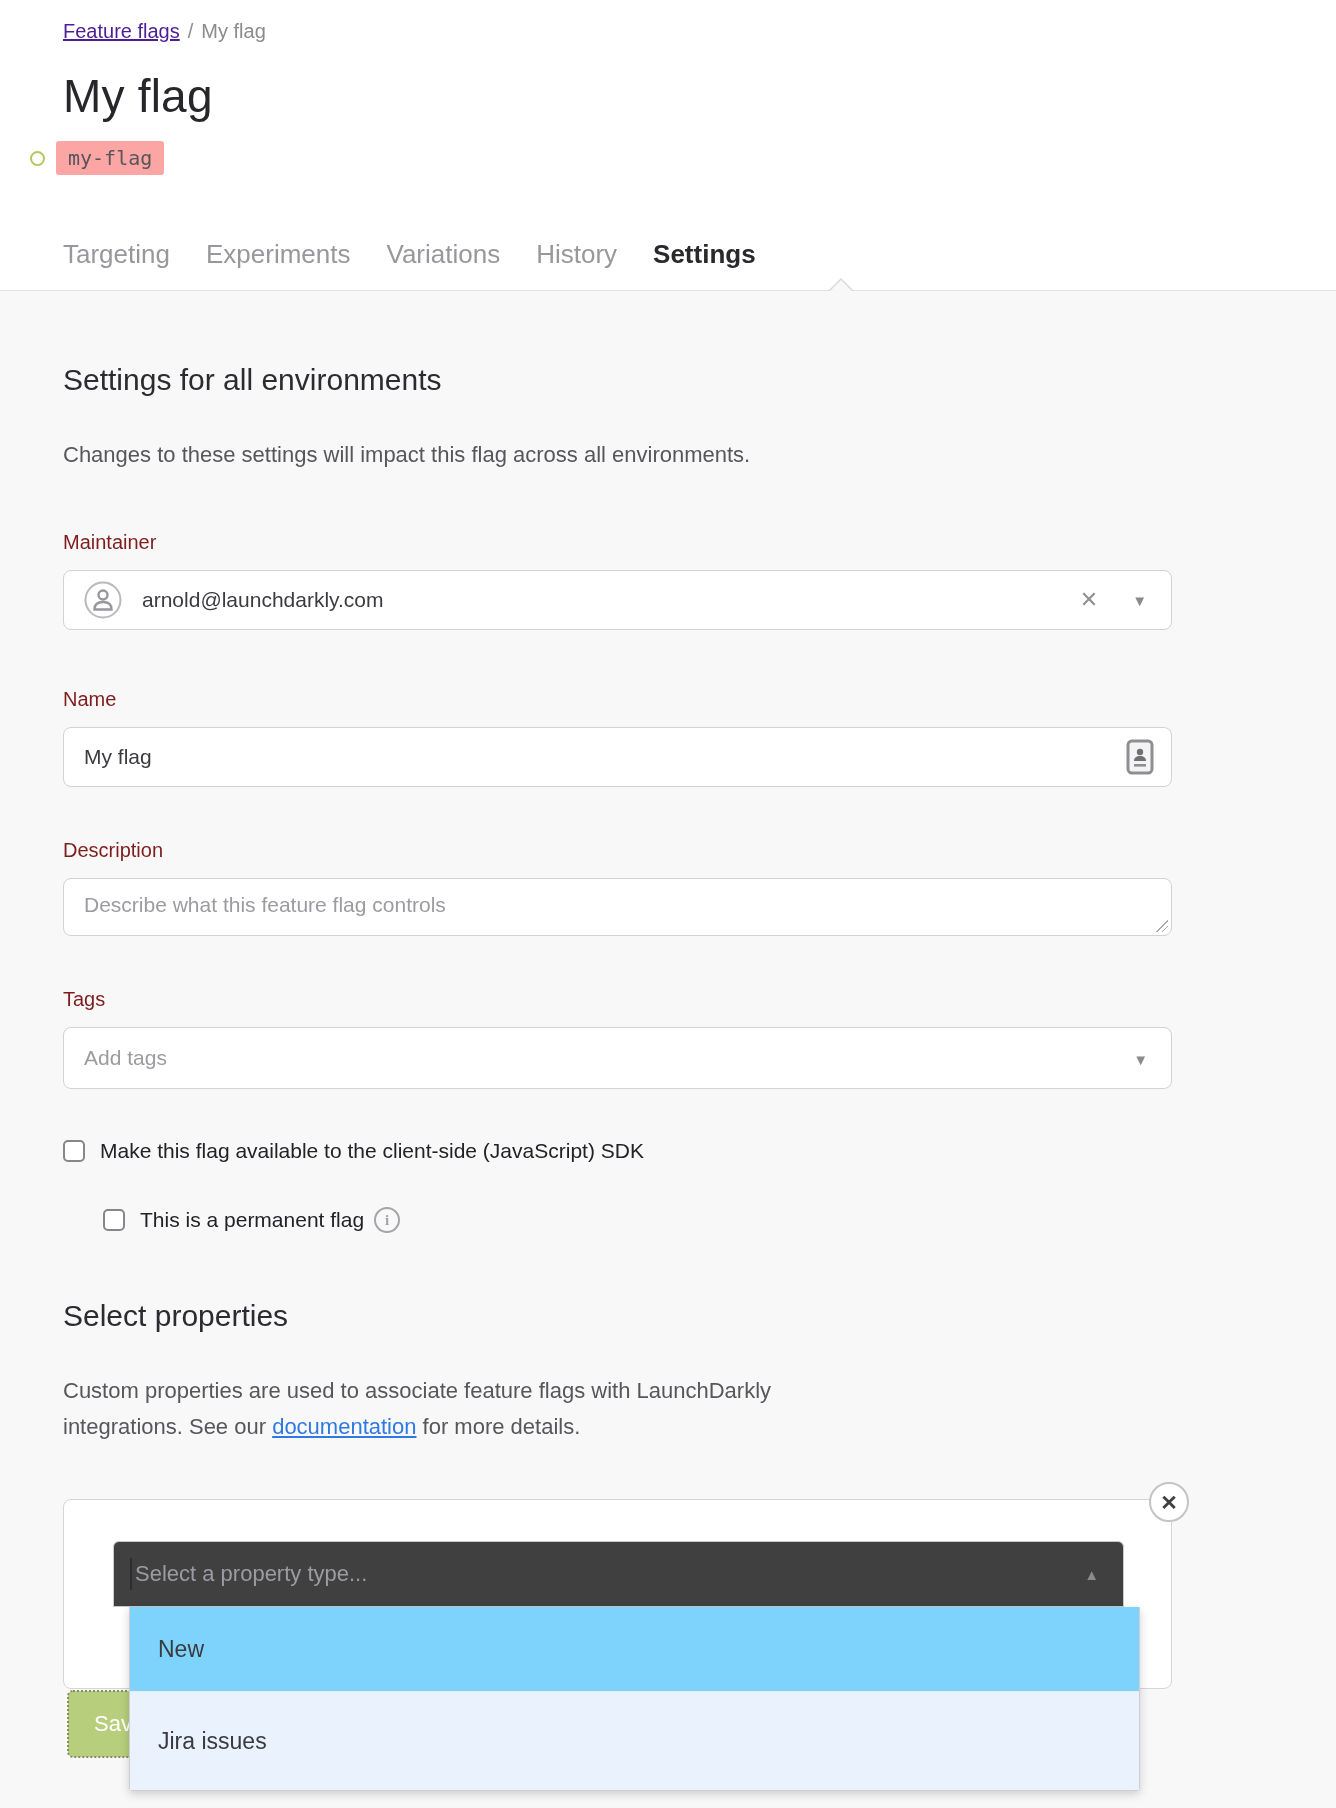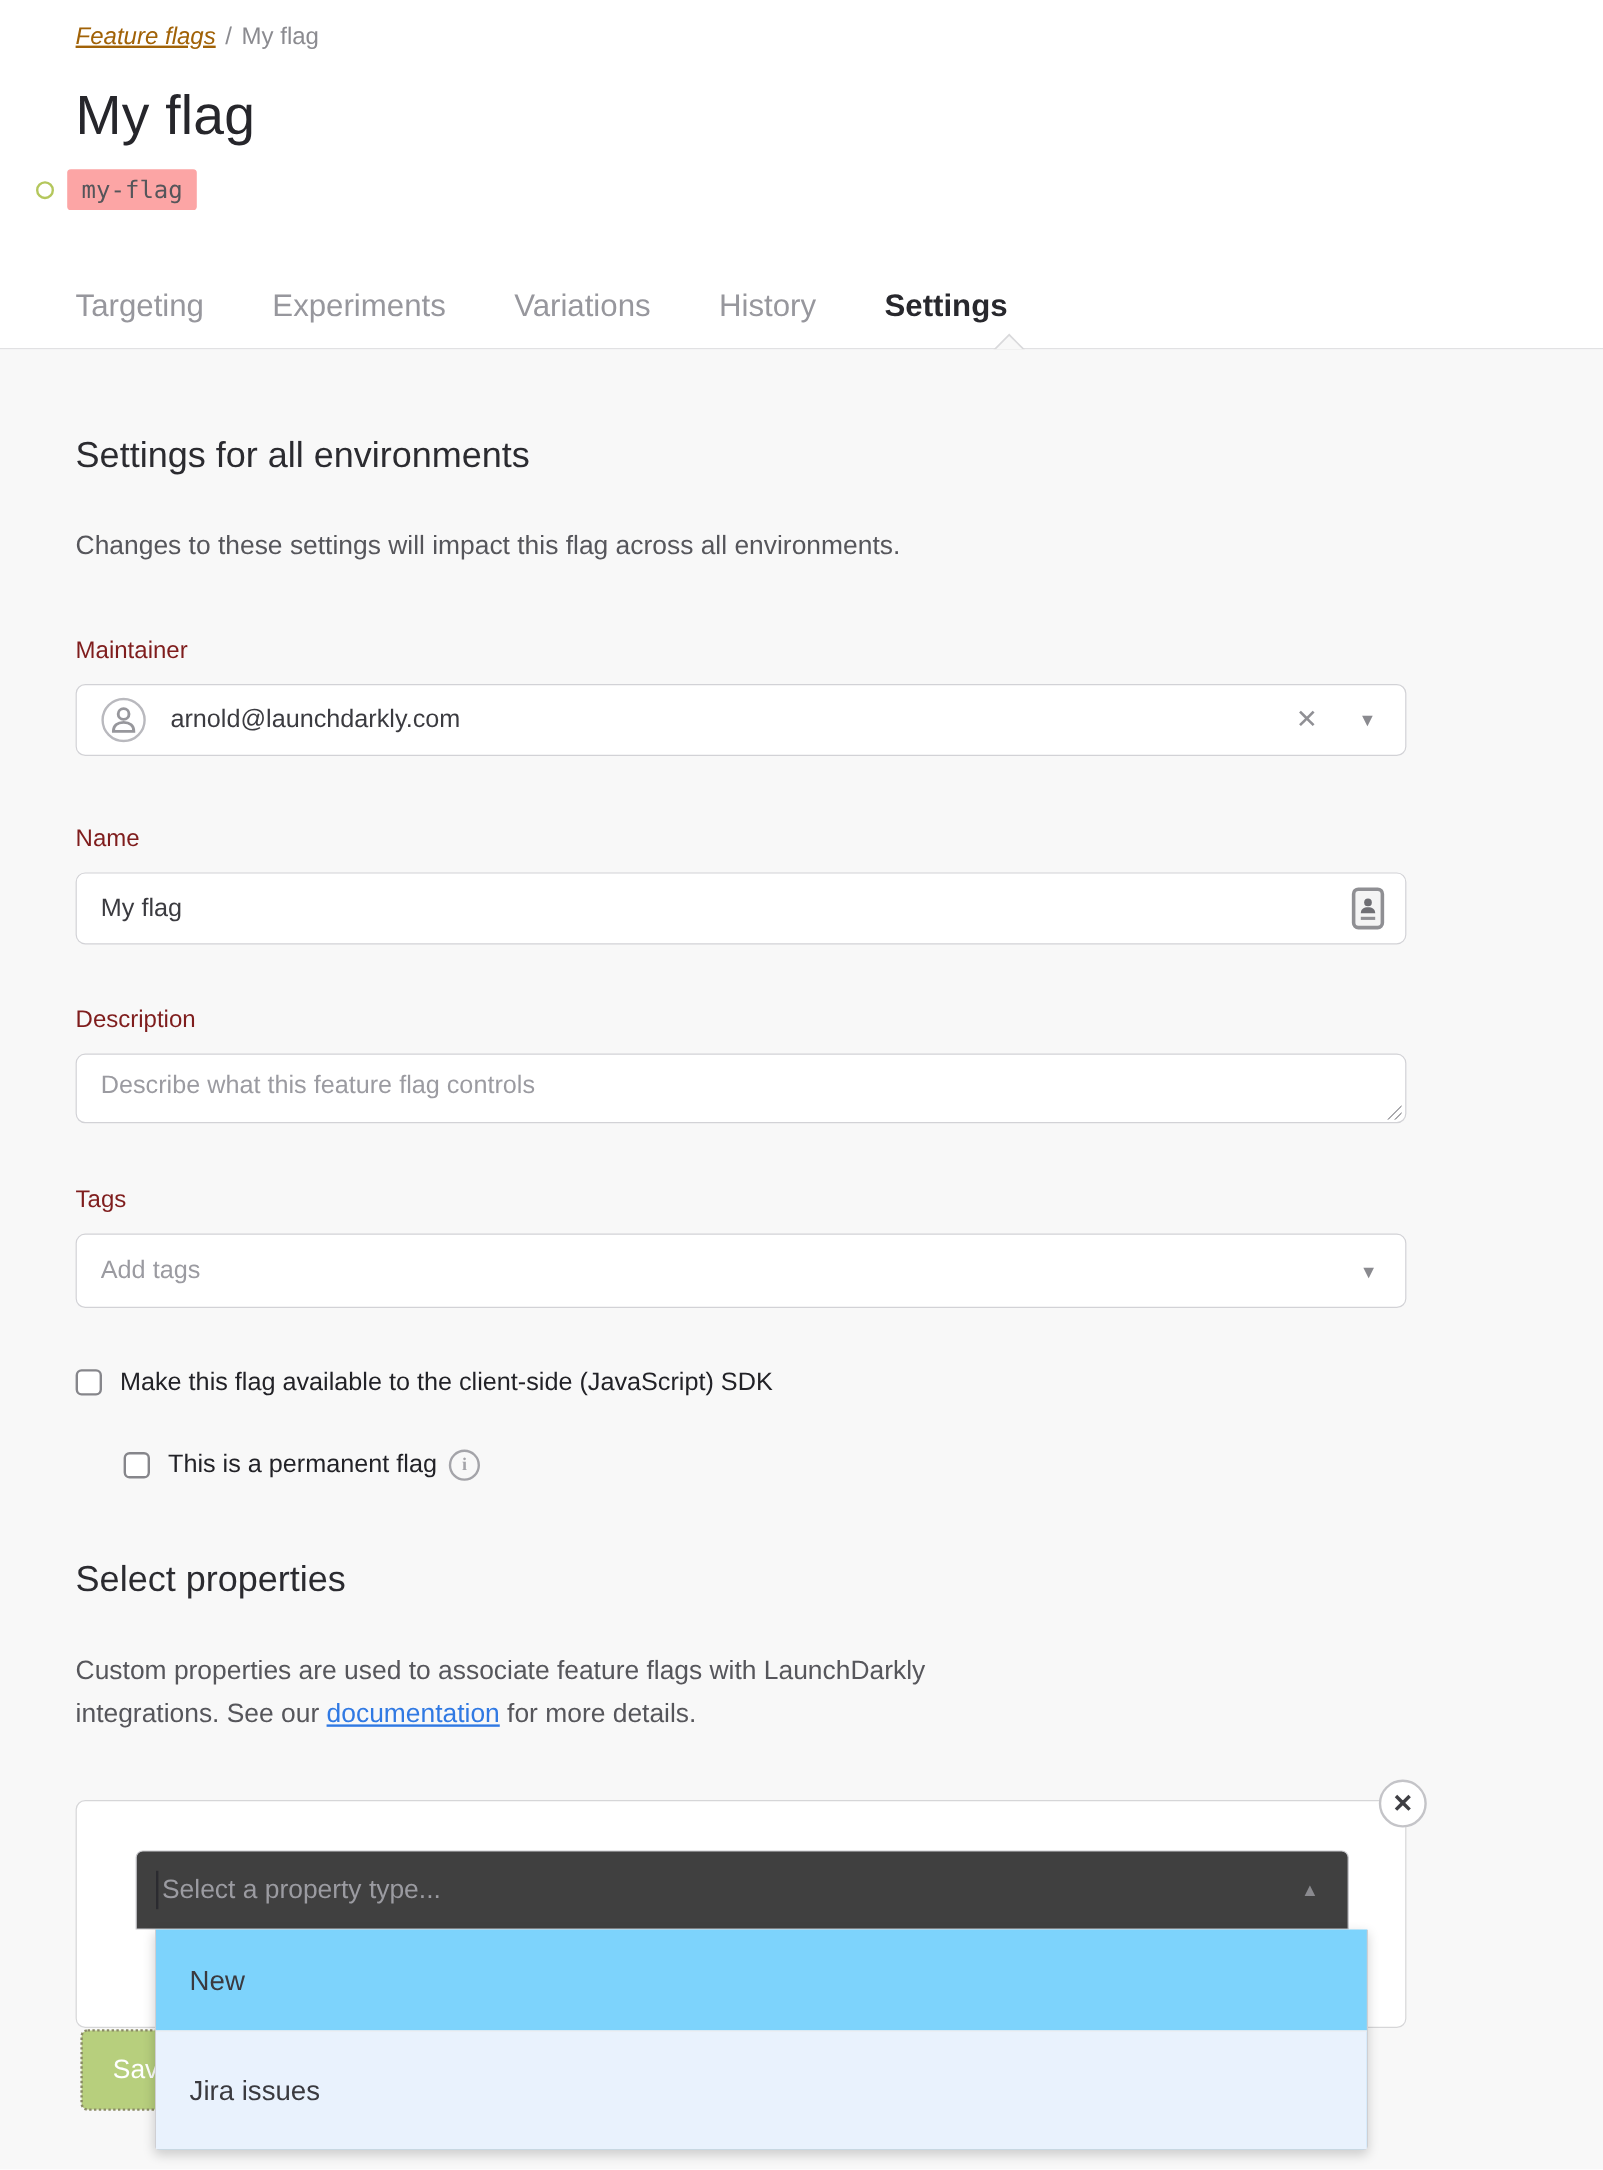--- a/index.html
+++ b/index.html
@@ -3,28 +3,28 @@
 <meta charset="utf-8">
 <style>
   * { margin:0; padding:0; box-sizing:border-box; }
   html,body { background:#ffffff; }
   body { font-family:"Liberation Sans", sans-serif; }
   .page { position:relative; width:1336px; height:1808px; overflow:hidden; background:#f8f8f8; }
 
   
   .header { background:#ffffff; border-bottom:1px solid #e1e1e3; padding-top:20px; position:relative; }
   .breadcrumb { margin-left:63px; font-size:20px; color:#8b8b90; }
-  .breadcrumb a { color:#a16207; text-decoration:underline; cursor:pointer;font-style:italic; }
+  .breadcrumb a { color:#4c1d95; text-decoration:underline; cursor:pointer; }
   .breadcrumb .sep { margin:0 8px; color:#8b8b90; }
   h1.page-title { margin:26px 0 0 63px; font-size:46px; font-weight:500; color:#26262b; letter-spacing:0.2px; }
   .flag-key-row { display:flex; align-items:center; gap:11px; margin:18px 0 0 30px; }
   .flag-circle { width:15px; height:15px; border:2.5px solid #b4c75c; border-radius:50%; background:transparent; }
   .flag-key-badge { background:#fca5a5; color:#55555a; font-family:"DejaVu Sans Mono", monospace; font-size:20px; padding:5px 12px; border-radius:3px; }
 
-  .tabs { display:flex; gap:57px; margin:64px 0 0 63px; padding-bottom:20px; }
+  .tabs { display:flex; gap:36px; margin:64px 0 0 63px; padding-bottom:20px; }
   .tab { font-size:26px; color:#97979d; cursor:pointer; }
   .tab.active { color:#28282d; font-weight:600; }
 
   .notch { position:absolute; bottom:-1px; left:828px; width:0; height:0;
            border-left:13px solid transparent; border-right:13px solid transparent; border-bottom:13px solid #d9d9db; }
   .notch-inner { position:absolute; bottom:-1px; left:830px; width:0; height:0;
            border-left:11px solid transparent; border-right:11px solid transparent; border-bottom:11px solid #f8f8f8; z-index:2; }
 
   
   .main { background:#f8f8f8; padding:0 0 0 63px; }

